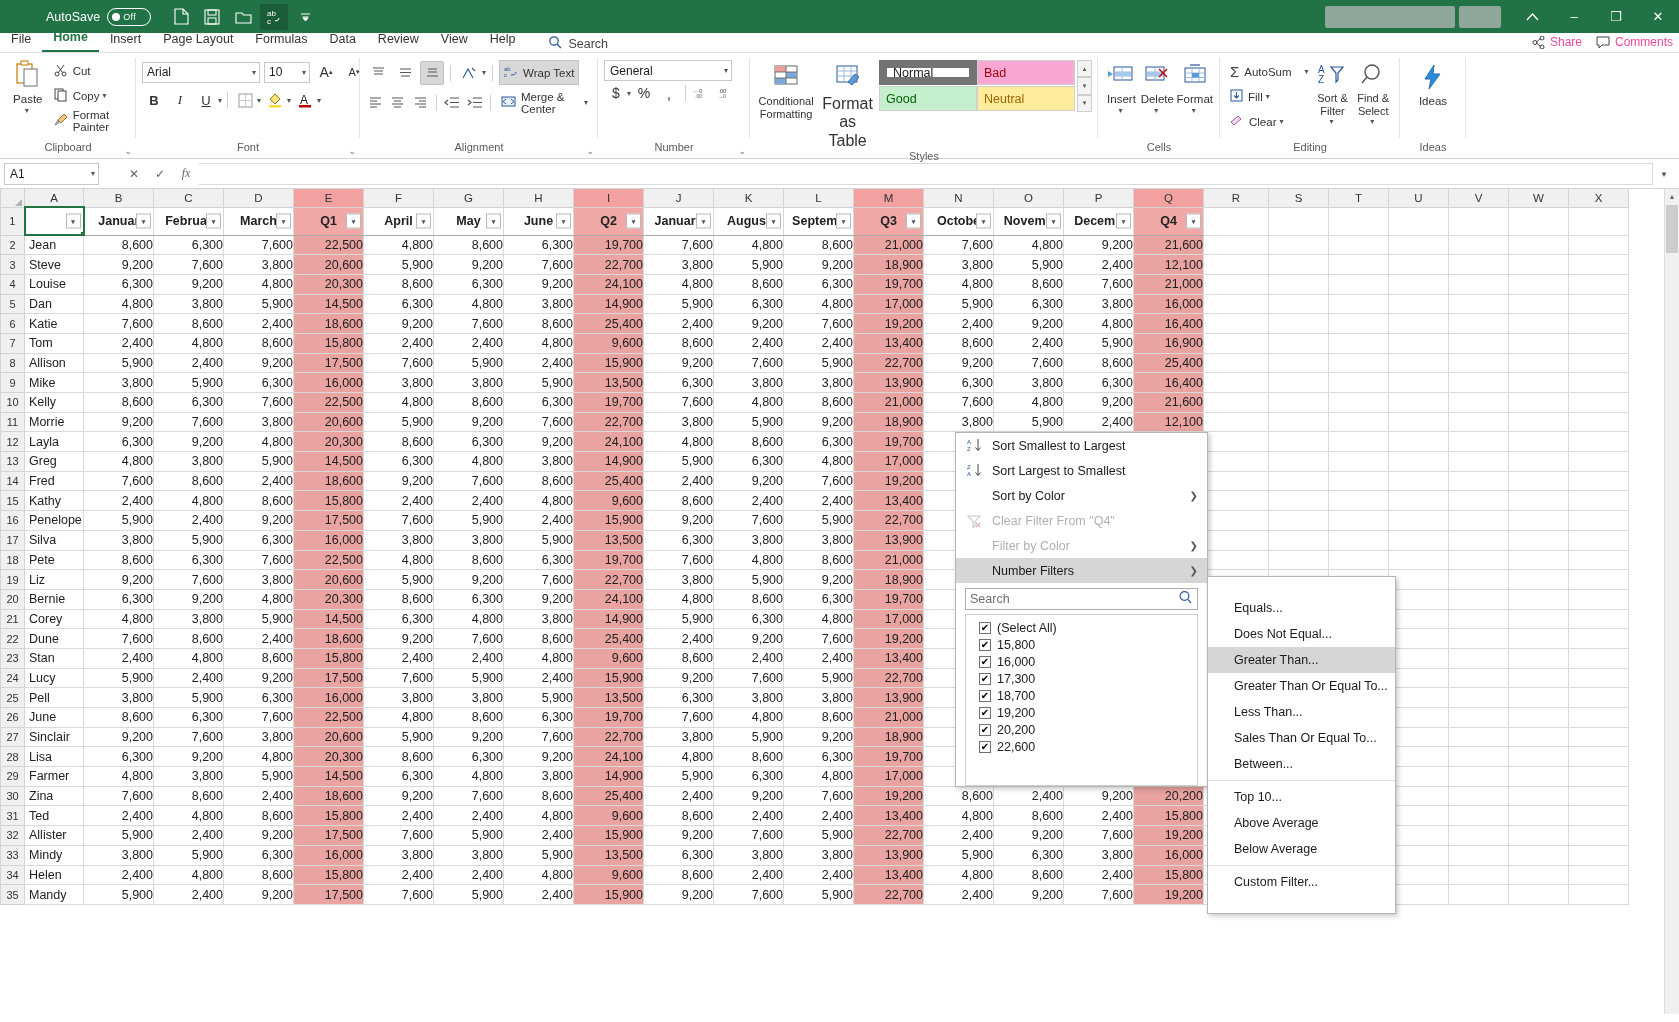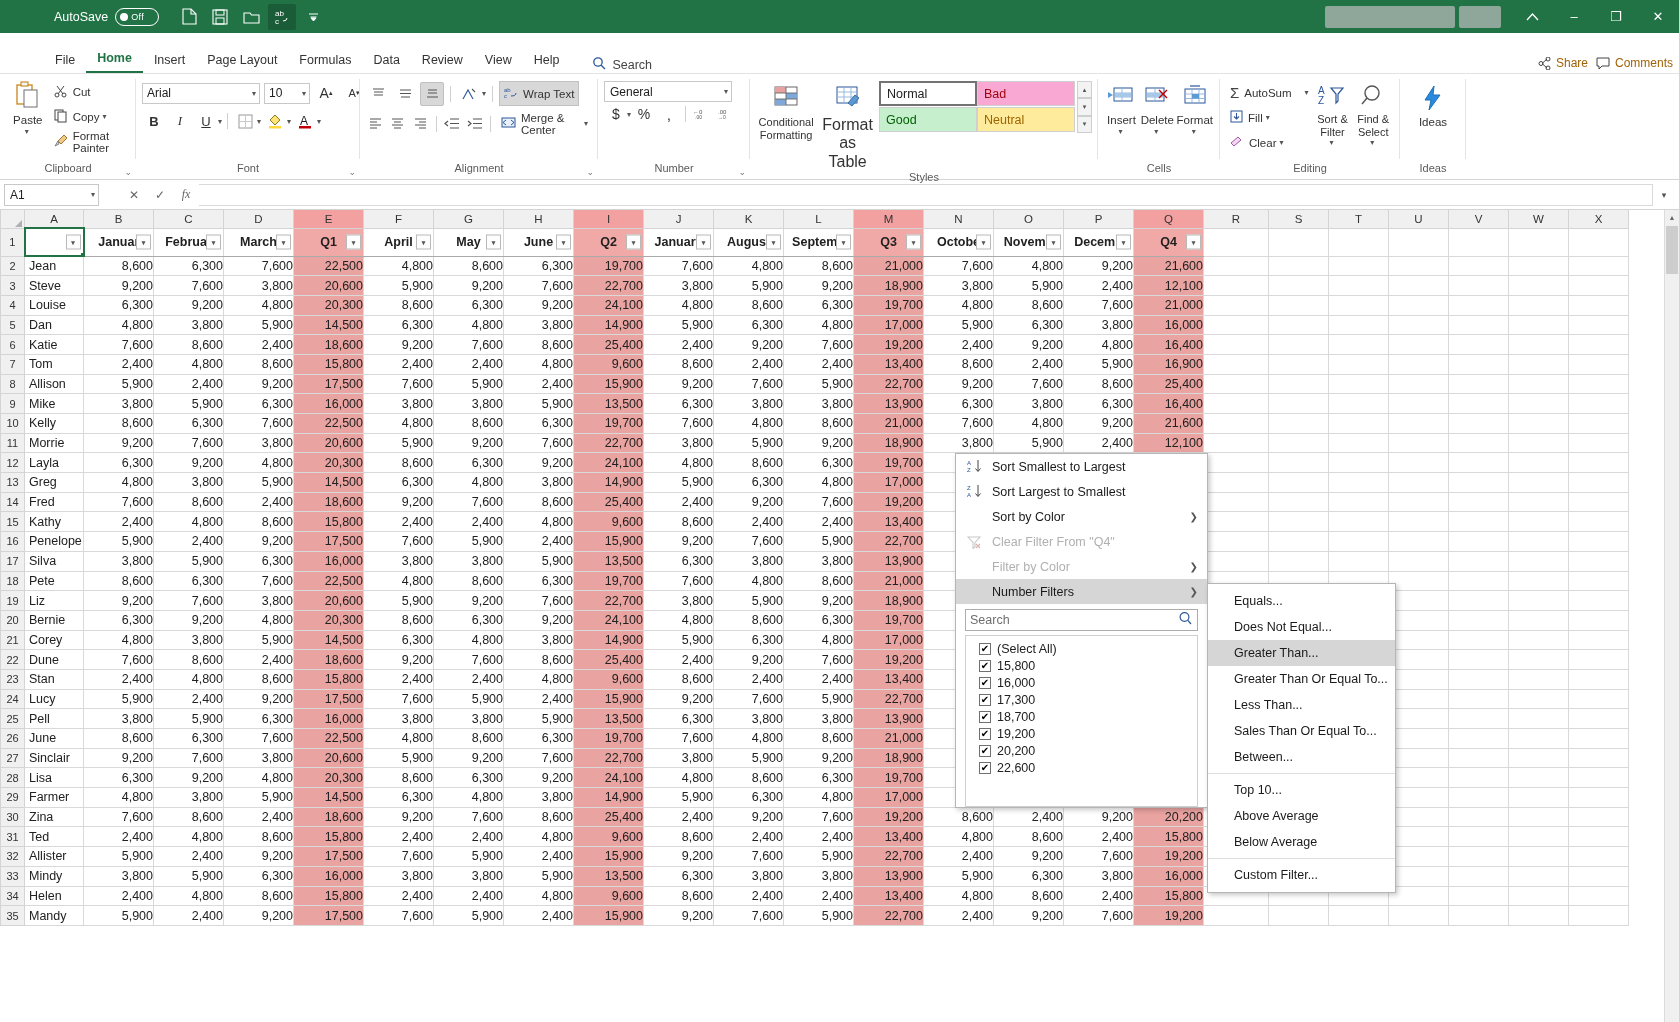--- a/index.html
+++ b/index.html
@@ -7,48 +7,48 @@
   body {
     width:1679px; height:1022px; overflow:hidden;
     font-family:"Liberation Sans", sans-serif;
     font-size:12px; color:#212121; background:#fff;
     -webkit-font-smoothing:antialiased;
   }
 
   
   .titlebar{
     height:33px; background:#217346; color:#fff;
-    display:flex; align-items:center; position:relative;padding-left:8px;
+    display:flex; align-items:center; position:relative;
   }
   .tb-autosave{ display:flex; align-items:center; gap:7px; margin-left:46px; font-size:12.5px; }
   .toggle{
     width:44px;height:18px;border-radius:9px;border:1.4px solid #fff;
     display:flex;align-items:center;gap:3px;padding-left:4px;font-size:9px;letter-spacing:.3px;
   }
   .toggle .knob{width:8px;height:8px;border-radius:50%;background:#fff;}
   .qat{ display:flex; align-items:center; gap:3px; margin-left:16px; }
   .qat-btn{width:28px;height:26px;display:flex;align-items:center;justify-content:center;border-radius:2px;}
   .qat-btn.on{background:#1a5c38;}
   .tb-title{
     position:absolute;left:0;right:0;text-align:center;font-size:12.5px;pointer-events:none;
   }
   .tb-right{ margin-left:auto; display:flex; align-items:center; }
   .acct{width:130px;height:22px;background:#8fa79a;margin-right:4px;border-radius:2px;}
   .acct2{width:42px;height:22px;background:#8fa79a;margin-right:10px;border-radius:2px;}
   .tb-ic{width:42px;height:33px;display:flex;align-items:center;justify-content:center;font-size:13px;}
 
   
   .tabs{
-    height:41px;background:#fff;display:flex;align-items:flex-end;
-    border-bottom:1px solid #e2e2e2; position:relative;padding-left:44px;
+    height:20px;background:#fff;display:flex;align-items:flex-end;
+    border-bottom:1px solid #e2e2e2; position:relative;
   }
   .tab{ padding:4px 11px 6px; font-size:12.5px; color:#333; cursor:default; white-space:nowrap;}
   .tab.active{ color:#217346; font-weight:bold; border-bottom:2.5px solid #217346; }
   .tabs .srch{ display:flex; align-items:center; gap:6px; margin-left:22px; color:#444; font-size:12.5px;}
-  .tabs-right{ position:absolute; right:6px; bottom:3px; display:flex; gap:8px; align-items:center; font-size:12px; color:#a16207;}
+  .tabs-right{ position:absolute; right:6px; bottom:3px; display:flex; gap:14px; align-items:center; font-size:12px; color:#ec4899;}
   .tabs-right span.g{ display:flex; align-items:center; gap:5px; }
 
   
   .ribbon{
     height:106px; background:#fff; display:flex; border-bottom:1px solid #d4d4d4; position:relative;
   }
   .grp{ position:relative; padding:3px 6px 0; display:flex; flex-direction:column; }
   .grp .body{ flex:1; display:flex; align-items:flex-start; }
   .grp .lbl{
     text-align:center;font-size:11px;color:#5a5a5a;padding-bottom:3px; height:17px;
@@ -151,23 +151,23 @@
     margin:4px 9px 0;border:1px solid #cfcfcf;height:172px;background:#fff;padding:4px 0 0 13px;
   }
   .ckrow{ height:17px;display:flex;align-items:center;gap:6px;font-size:12.5px;}
   .ck{ width:12px;height:12px;border:1px solid #707070;background:#fff;display:flex;align-items:center;justify-content:center;
     font-size:10px;line-height:10px;color:#000;}
   .mbtns{ display:flex;justify-content:flex-end;gap:8px;padding:10px 9px 9px; }
   .mbtn{ width:68px;height:23px;border:1px solid #a0a0a0;background:#e8e8e8;
     display:flex;align-items:center;justify-content:center;font-size:12.5px;}
 
   .submenu{
-    position:absolute;left:1207px;top:373px;width:189px;background:#fff;
+    position:absolute;left:1207px;top:387px;width:189px;background:#fff;
     border:1px solid #b5b5b5;box-shadow:2px 2px 5px rgba(0,0,0,.22);z-index:60;font-size:12.5px;
-    padding:4px 0;
+    padding:18px 0;
   }
   .smi{ height:26px;display:flex;align-items:center;padding-left:26px;color:#1a1a1a; }
   .smi.sel{ background:#d6d6d6; }
 
   
   .vscroll{ position:absolute;right:0;top:0;bottom:0;width:15px;background:#f0f0f0;border-left:1px solid #dcdcdc;}
   .vs-up,.vs-dn{height:15px;display:flex;align-items:center;justify-content:center;font-size:7px;color:#666;}
   .vs-thumb{ position:absolute;top:16px;left:1px;right:1px;height:48px;background:#cdcdcd;border-radius:1px;}
 </style>
 </head>
@@ -497,21 +497,21 @@
               <rect x="3" y="2" width="20" height="16" fill="#fff" stroke="#2b579a" stroke-width="1"></rect>
               <path d="M3 7h20M3 12h20M10 2v16M17 2v16" stroke="#8fb3dd" stroke-width=".9"></path>
               <path d="M14 18l7-8 4 3-7 8z" fill="#5b9bd5" stroke="#2b579a" stroke-width=".8"></path>
             </svg>
         </span>
         <span style="font-size:16px">Format as Table</span>
       </div>
       <div class="gallery">
         <div>
           <div style="display:flex">
-            <div class="stylecell" style="background:#fff;border:2px solid #737373">Normal</div>
+            <div class="stylecell" style="background:#fff;border:8px solid #737373">Normal</div>
             <div class="stylecell" style="background:#f9a8d4;color:#9c0006">Bad</div>
           </div>
           <div style="display:flex">
             <div class="stylecell" style="background:#c6efce;color:#006100">Good</div>
             <div class="stylecell" style="background:#ffeb9c;color:#9c6500">Neutral</div>
           </div>
         </div>
         <div class="galnav">
           <div>▴</div>
           <div>▾</div>

